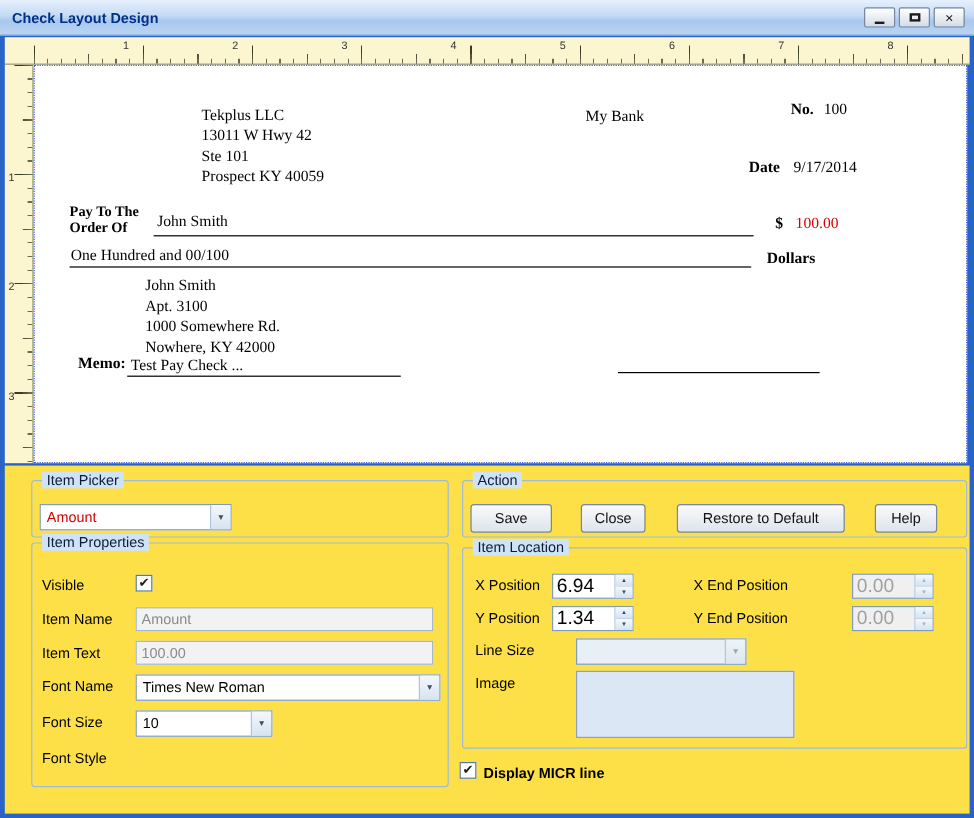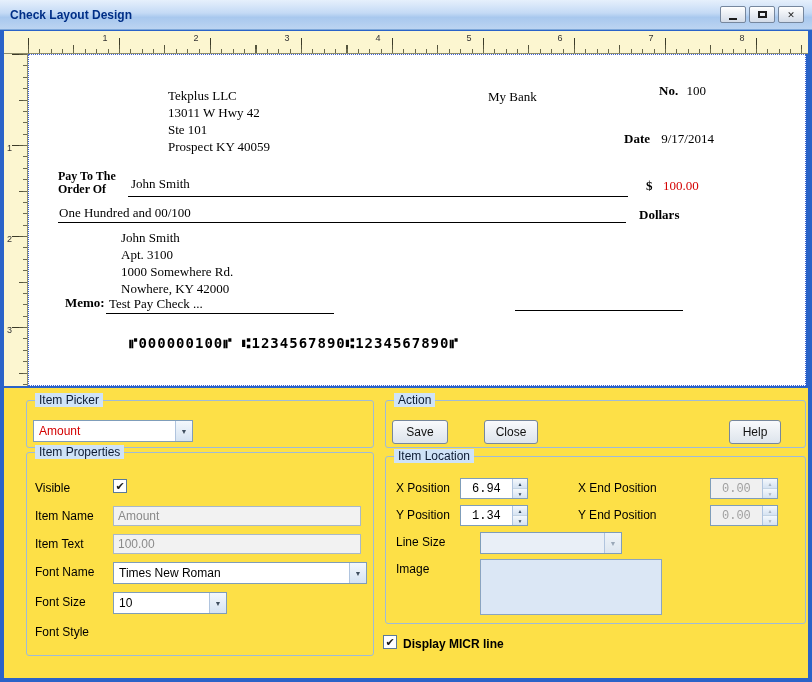--- a/index.html
+++ b/index.html
@@ -68,22 +68,22 @@
   .combo.disabled .combo-arrow{color:#9aa8b8;background:linear-gradient(#eef3f9,#dde6f0)}
 
   .btn{position:absolute;height:24px;border:1px solid #77879c;border-radius:3px;
     background:linear-gradient(#f9fafc,#dde4ec);font-size:12px;color:#111;
     display:flex;align-items:center;justify-content:center;cursor:default;padding:0 8px}
 
   .textbox{position:absolute;height:20px;border:1px solid #a9b8c8;background:#f2f2f2;color:#8a8a8a;
     font-size:12px;padding:0 4px;font-family:"Liberation Sans",sans-serif}
 
   .spinner{position:absolute;height:21px;border:1px solid #7f9db9;background:#fff;display:flex}
-  .spinner input{flex:1;min-width:0;border:none;outline:none;background:transparent;font-size:12px;
-    padding:0 11px;font-family:Liberation Mono, monospace;color:#000}
+  .spinner input{flex:1;min-width:0;border:none;outline:none;background:transparent;font-size:16px;
+    padding:0 3px;font-family:Liberation Sans, sans-serif;color:#000}
   .spinner.disabled{background:#f0f0f0}
   .spinner.disabled input{color:#a0a0a0}
   .spin-btns{width:15px;display:flex;flex-direction:column;border-left:1px solid #b0c4de}
   .spin-btn{flex:1;display:flex;align-items:center;justify-content:center;font-size:5px;color:#34495e;
     background:linear-gradient(#f4f8fc,#d6e3f2)}
   .spin-btn.up{border-bottom:1px solid #c4d4e4}
   .spinner.disabled .spin-btn{color:#a8b4c0}
 
   .checkbox{position:absolute;width:14px;height:14px;border:1px solid #5a7a9a;background:#fff;
     display:flex;align-items:center;justify-content:center;cursor:default}
@@ -160,37 +160,37 @@
     <div class="abs addr" style="left:92px;top:174px">
       <div>John Smith</div>
       <div>Apt. 3100</div>
       <div>1000 Somewhere Rd.</div>
       <div>Nowhere, KY 42000</div>
     </div>
     <span class="abs bold" style="left:36px;top:240px">Memo:</span>
     <span class="abs" style="left:80px;top:241px">Test Pay Check ...</span>
     <div class="line" style="left:77px;top:258px;width:228px"></div>
     <div class="line" style="left:486px;top:255px;width:168px"></div>
-    <div class="abs micr" style="left:100px;top:280px">⑈000000100⑈ ⑆1234567890⑆1234567890⑈</div>
   </div>
 
   <div class="bottom-panel">
 
     <div class="group" style="left:22px;top:12px;width:348px;height:48px">
       <span class="group-label">Item Picker</span>
       <div class="combo" style="left:6px;top:19px;width:160px">
         <span class="combo-value red">Amount</span>
         <span class="combo-arrow">▼</span>
       </div>
     </div>
 
     <div class="group" style="left:381px;top:12px;width:421px;height:48px">
       <span class="group-label">Action</span>
-      <div class="btn" style="left:6px;top:19px;width:56px">Save</div>
+      <div class="btn" style="left:6px;top:19px;width:68px">Save</div>
       <div class="btn" style="left:98px;top:19px;width:54px">Close</div>
+      <div class="btn" style="left:178px;top:19px;width:140px">Restore to Default</div>
       <div class="btn" style="left:343px;top:19px;width:52px">Help</div>
     </div>
 
     <div class="group" style="left:22px;top:64px;width:348px;height:204px">
       <span class="group-label">Item Properties</span>
 
       <span class="flabel" style="left:8px;top:28px">Visible</span>
       <div class="checkbox" style="left:86px;top:26px">
         <span class="checkmark">✔</span>
       </div>

